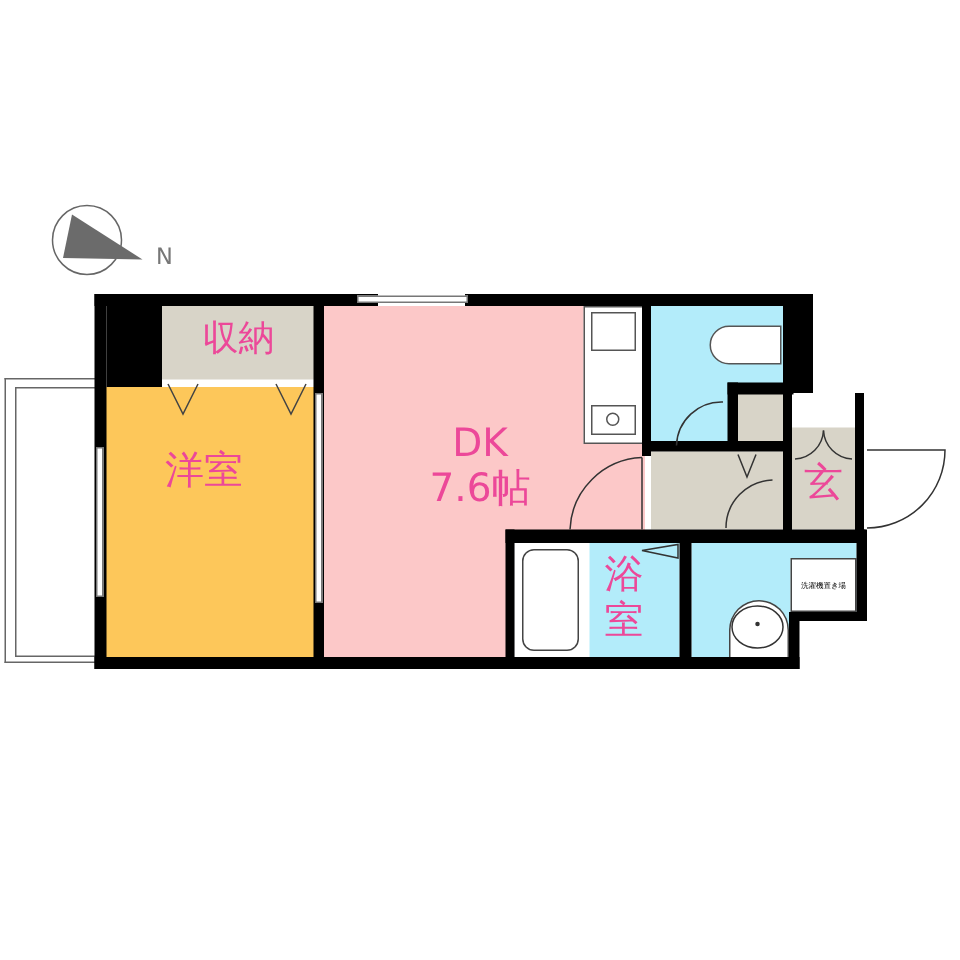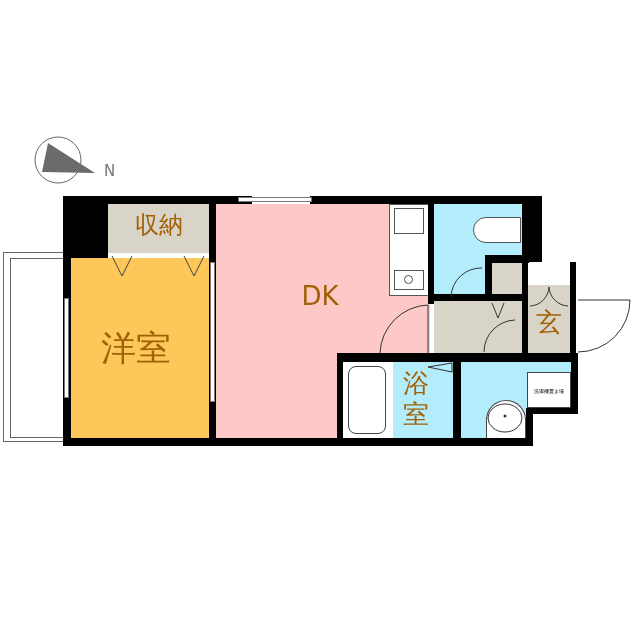--- a/index.html
+++ b/index.html
@@ -1,20 +1,20 @@
 <!DOCTYPE html>
 <html><head>
   <meta charset="utf-8">
   <style>
     html, body { margin: 0; padding: 0; background: #ffffff; }
     body { width: 640px; height: 640px; position: relative; overflow: hidden;
            font-family: "DejaVu Sans", sans-serif; }
     .abs { position: absolute; box-sizing: border-box; }
     .wall { position: absolute; background: #000; }
-    .room-label { position: absolute; text-align: center; color: #a16207; line-height: 1.15; }
+    .room-label { position: absolute; text-align: center; color: #ec4899; line-height: 1.15; }
     svg { position: absolute; left: 0; top: 0; }
   </style>
 </head>
 <body>
 
 <div class="abs" style="left:34px;top:128px;width:80px;height:60px;">
   <svg width="80" height="60">
     <circle cx="24" cy="32" r="23" fill="none" stroke="#666" stroke-width="1"></circle>
     <polygon points="14,15 61,45 8,44" fill="#6b6b6b"></polygon>
   </svg>
@@ -93,24 +93,25 @@
   <path d="M568,306 A20,20 0 0 1 549,287" fill="none" stroke="#333"></path>
   <path d="M578,352 A52,52 0 0 0 630,300 L578,300" fill="none" stroke="#333"></path>
   <path d="M428,367 L452,372 L452,363 Z" fill="none" stroke="#333"></path>
   <ellipse cx="505" cy="418" rx="17" ry="14" fill="#fff" stroke="#333"></ellipse>
   <circle cx="505" cy="416" r="1.5" fill="#333"></circle>
 </svg>
 
 <div class="room-label" style="left:108px;top:212px;width:102px;font-size:24px;">
   <span>収納</span>
 </div>
-<div class="room-label" style="left:70px;top:328px;width:132px;font-size:35px;">
+<div class="room-label" style="left:70px;top:300px;width:132px;font-size:26px;">
   <div>洋室</div>
 </div>
 <div class="room-label" style="left:250px;top:282px;width:140px;font-size:26px;">
   <div>DK</div>
+  <div>7.6帖</div>
 </div>
 <div class="room-label" style="left:396px;top:368px;width:40px;font-size:26px;line-height:1.2;">
   <div style="width:28px;margin:0 auto;word-break:break-all;">浴室</div>
 </div>
 <div class="room-label" style="left:528px;top:308px;width:42px;font-size:26px;">
   <span>玄</span>
 </div>
 
 </body></html>

